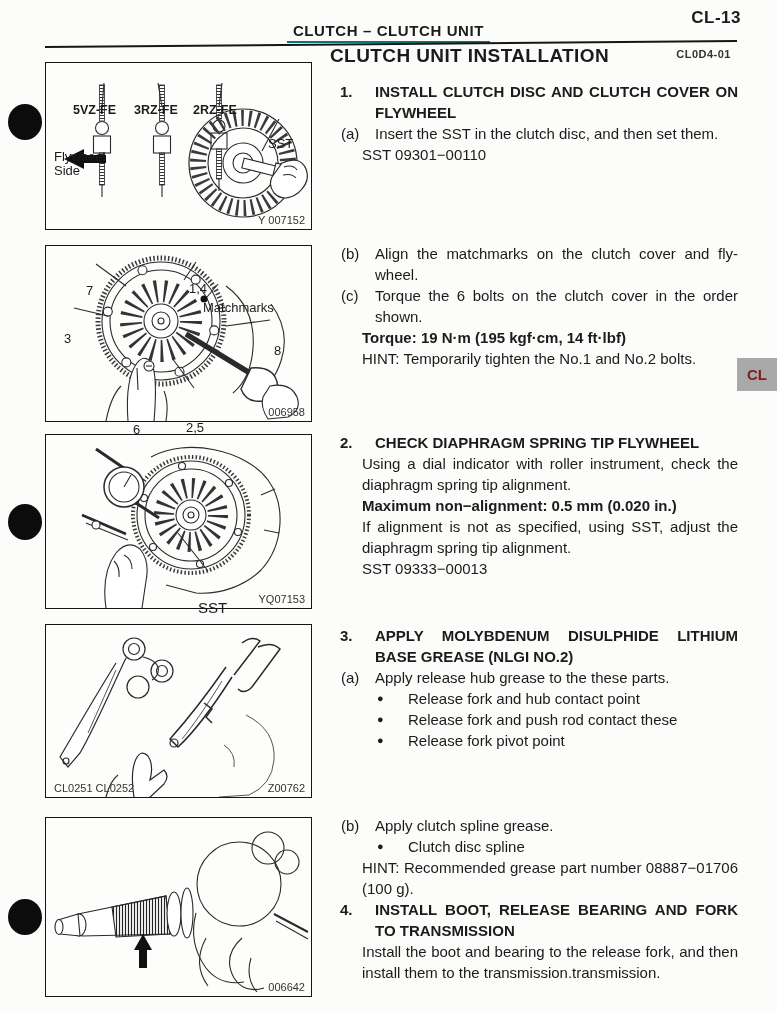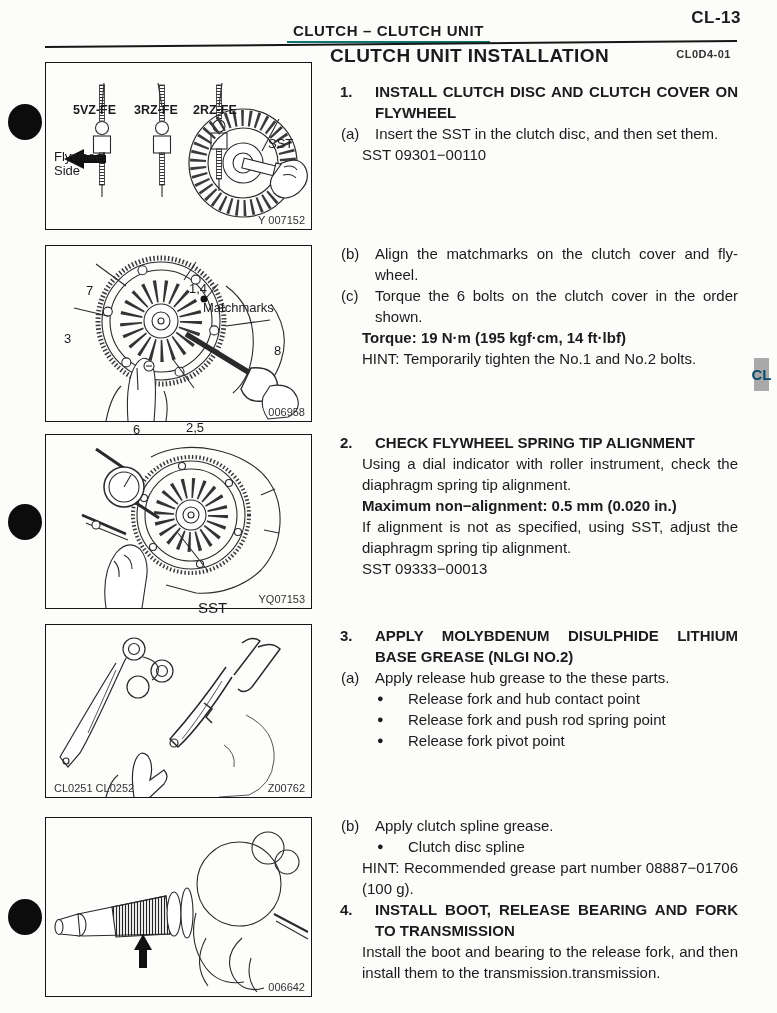--- a/index.html
+++ b/index.html
@@ -7,22 +7,22 @@
     width:777px;height:1013px;position:relative;overflow:hidden;
     background:#fcfcfa;color:#1b1b1b;
     font-family:"Liberation Sans","DejaVu Sans",sans-serif;
   }
   
   .page-number{position:absolute;top:8px;right:36px;font-size:17px;font-weight:bold;letter-spacing:.5px;}
   .page-header{position:absolute;top:22px;left:0;right:0;text-align:center;font-size:15px;font-weight:bold;letter-spacing:.6px;}
   .page-header span{border-bottom:2px solid #0f766e;padding:0 6px 2px 6px;}
   .header-rule{position:absolute;top:43px;left:45px;right:40px;height:2px;background:#161616;transform:rotate(-.5deg);}
   .doc-code{position:absolute;top:48px;right:46px;font-size:11px;font-weight:bold;color:#333;letter-spacing:.5px;}
-  .side-tab{position:absolute;top:358px;right:8px;width:15px;height:33px;background:#a9a9a9;
-    display:flex;align-items:center;justify-content:center;font-size:15px;font-weight:bold;color:#0c4a6e;}
+  .side-tab{position:absolute;top:358px;right:0;width:40px;height:33px;background:#a9a9a9;
+    display:flex;align-items:center;justify-content:center;font-size:15px;font-weight:bold;color:#7f1d1d;}
   .hole{position:absolute;left:8px;width:34px;height:36px;background:#0c0c0c;border-radius:50%;}
   
   .fig{position:absolute;left:45px;width:265px;border:1.6px solid #151515;background:#fdfdfb;}
   .fig svg{position:absolute;left:0;top:0;}
   .figlabel{position:absolute;font-size:12.5px;font-weight:bold;white-space:pre-line;line-height:14px;margin-top:32px;}
   .figlabel.plain{font-weight:normal;font-size:13px;}
   .figcode{position:absolute;right:6px;bottom:3px;font-size:11px;color:#333;font-weight:normal;}
   .figcode.left{right:auto;left:8px;}
   
   .tgroup{position:absolute;left:330px;width:408px;font-size:15px;line-height:21px;}
@@ -296,21 +296,21 @@
     <span class="mk">(c)</span>
     <span class="tx">Torque the 6 bolts on the clutch cover in the order shown.</span>
   </div>
   <div class="plain-line b">Torque: 19 N·m (195 kgf·cm, 14 ft·lbf)</div>
   <div class="plain-line">HINT: Temporarily tighten the No.1 and No.2 bolts.</div>
 </div>
 
 <div class="tgroup" style="top:432px">
   <div class="row">
     <span class="num">2.</span>
-    <span class="tx b">CHECK FLYWHEEL SPRING TIP ALIGNMENT</span>
+    <span class="tx b">CHECK DIAPHRAGM SPRING TIP FLYWHEEL</span>
   </div>
   <div class="plain-line">Using a dial indicator with roller instrument, check the diaphragm spring tip alignment.</div>
   <div class="plain-line b">Maximum non−alignment: 0.5 mm (0.020 in.)</div>
   <div class="plain-line">If alignment is not as specified, using SST, adjust the diaphragm spring tip alignment.</div>
   <div class="plain-line">SST 09333−00013</div>
 </div>
 
 <div class="tgroup" style="top:625px">
   <div class="row">
     <span class="num">3.</span>
@@ -319,21 +319,21 @@
   <div class="row">
     <span class="mk">(a)</span>
     <span class="tx">Apply release hub grease to the these parts.</span>
   </div>
   <div class="bullet-row">
     <span class="dot">●</span>
     <span class="tx">Release fork and hub contact point</span>
   </div>
   <div class="bullet-row">
     <span class="dot">●</span>
-    <span class="tx">Release fork and push rod spring point</span>
+    <span class="tx">Release fork and push rod contact these</span>
   </div>
   <div class="bullet-row">
     <span class="dot">●</span>
     <span class="tx">Release fork pivot point</span>
   </div>
 </div>
 
 <div class="tgroup" style="top:815px">
   <div class="row">
     <span class="mk">(b)</span>

